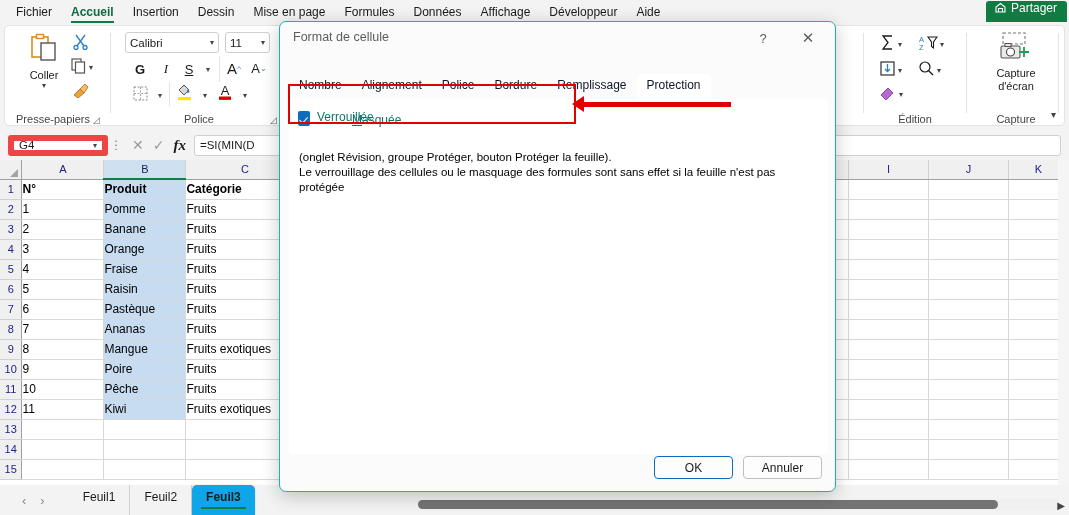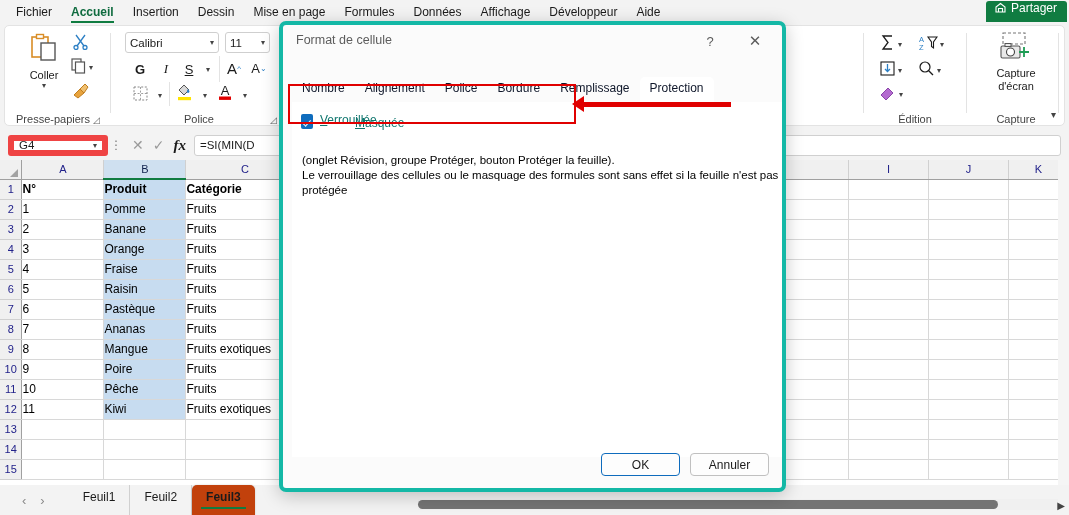--- a/index.html
+++ b/index.html
@@ -225,21 +225,21 @@
   .sheet-tabs { display: flex; align-items: flex-start; margin-left: 24px; height: 30px; }
   .stab {
     font-size: 12px; color: #1b1b1b;
     padding: 5px 14px 0 14px;
     position: relative;
     height: 30px;
     border-right: 1px solid #d0d0d0;
     white-space: nowrap;
   }
   .stab.active {
-    background: #c2410c;
+    background: #0ea5e9;
     border-radius: 5px 5px 0 0;
     font-weight: bold;
     border-right: none;
     box-shadow: 0 0 2px rgba(0,0,0,0.18);
   }
   .stab.active::after {
     content: ""; position: absolute;
     left: 9px; right: 9px; bottom: 6px; height: 2px;
     background: #107c41;
   }
@@ -262,23 +262,23 @@
   .vscroll {
     position: absolute; right: 0; top: 160px;
     width: 11px; height: 325px;
     background: #f5f5f5;
   }
 
   
   .dialog {
     position: absolute;
     left: 279px; top: 21px;
-    width: 507px; height: 471px;
+    width: 557px; height: 471px;
     background: #fbfbfb;
-    border: 4px solid #14b8a6;
+    border: 1px solid #14b8a6;
     border-radius: 7px;
     box-shadow: 0 4px 18px rgba(0,0,0,0.22);
     overflow: hidden;
   }
   .dlg-title {
     position: absolute; left: 0; top: 0;
     width: 100%; height: 30px;
     display: flex; align-items: center;
   }
   .dlg-title-text {

